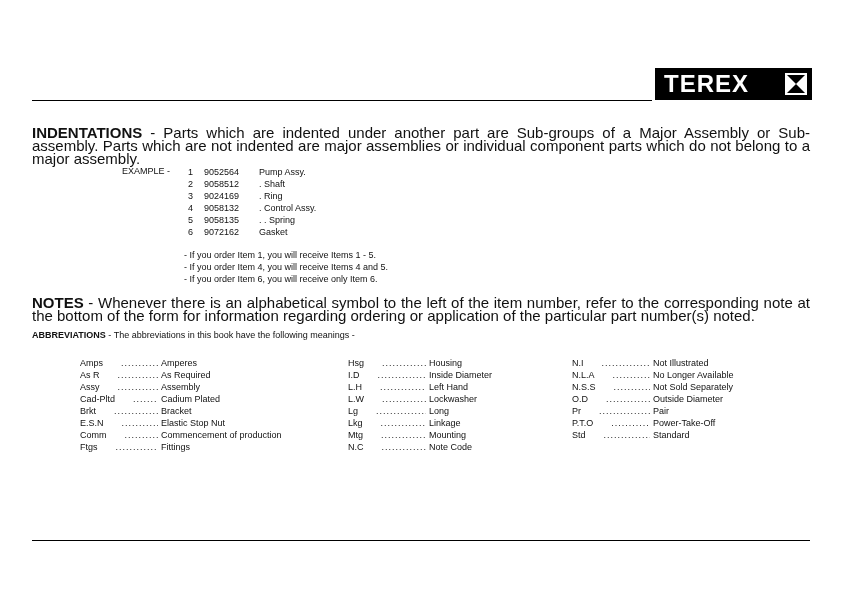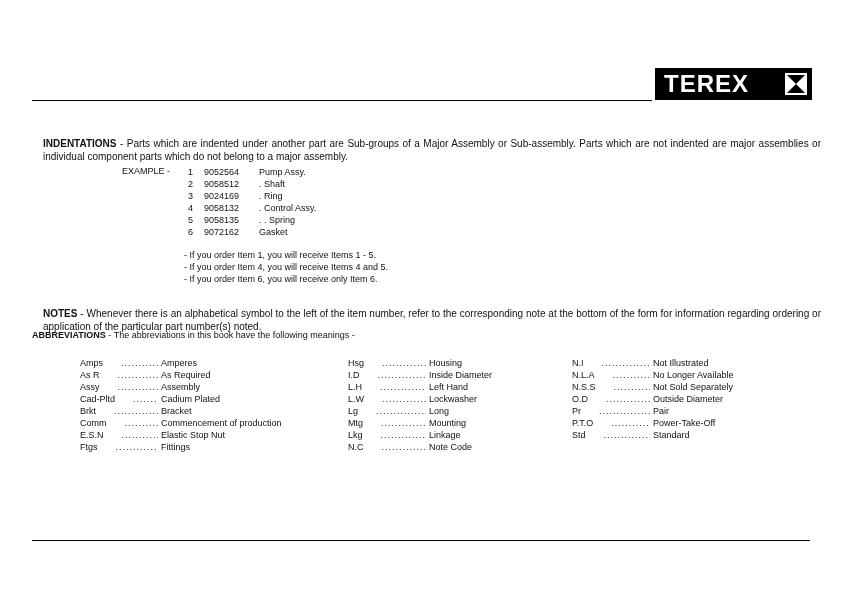--- a/index.html
+++ b/index.html
@@ -4,21 +4,21 @@
 <style>
   html,body{margin:0;padding:0;}
   body{width:842px;height:595px;background:#ffffff;}
   .page{position:relative;width:842px;height:595px;background:#fff;font-family:"Liberation Sans",sans-serif;color:#111;overflow:hidden;border-radius:18px;}
   .rule{position:absolute;background:#000;height:1px;}
   .rule-top{left:32px;top:100px;width:620px;}
   .rule-bottom{left:32px;top:540px;width:778px;}
   .logo{position:absolute;left:655px;top:68px;width:157px;height:32px;background:#000;display:flex;align-items:center;justify-content:space-between;padding:0 3px 0 9px;box-sizing:border-box;}
   .logo-text{color:#fff;font-weight:bold;font-size:24px;letter-spacing:1px;line-height:1;}
   .logo-emblem{width:26px;height:26px;display:block;}
-  .para{position:absolute;left:32px;width:778px;font-size:10px;line-height:13px;text-align:justify;margin:11px;}
+  .para{position:absolute;left:32px;width:778px;font-size:15px;line-height:13px;text-align:justify;margin:0;}
   #para-indentations{top:126px;}
   #para-notes{top:296px;}
   #abbr-intro{position:absolute;left:32px;top:330px;font-size:9px;margin:0;}
   .b{font-weight:bold;}
   .example-label{position:absolute;left:122px;top:166px;font-size:9px;text-align:right;}
   .example-table{position:absolute;left:188px;top:166px;font-size:9px;line-height:12px;}
   .ex-row{display:flex;white-space:nowrap;}
   .ex-item{width:16px;}
   .ex-part{width:55px;}
   .order-notes{position:absolute;left:184px;top:249px;font-size:9px;line-height:12px;}
@@ -131,34 +131,34 @@
         </div>
       <div class="abbr-row">
           <span class="akey">
             <span>Brkt</span>
             <span class="dots"></span>
           </span>
           <span class="aval">Bracket</span>
         </div>
       <div class="abbr-row">
           <span class="akey">
+            <span>E.S.N</span>
+            <span class="dots"></span>
+          </span>
+          <span class="aval">Elastic Stop Nut</span>
+        </div>
+      <div class="abbr-row">
+          <span class="akey">
             <span>Comm</span>
             <span class="dots"></span>
           </span>
           <span class="aval">Commencement of production</span>
         </div>
       <div class="abbr-row">
           <span class="akey">
-            <span>E.S.N</span>
-            <span class="dots"></span>
-          </span>
-          <span class="aval">Elastic Stop Nut</span>
-        </div>
-      <div class="abbr-row">
-          <span class="akey">
             <span>Ftgs</span>
             <span class="dots"></span>
           </span>
           <span class="aval">Fittings</span>
         </div>
     </div>
 
     <div class="col-2">
       <div class="abbr-row">
           <span class="akey">
@@ -190,34 +190,34 @@
         </div>
       <div class="abbr-row">
           <span class="akey">
             <span>Lg</span>
             <span class="dots"></span>
           </span>
           <span class="aval">Long</span>
         </div>
       <div class="abbr-row">
           <span class="akey">
+            <span>Lkg</span>
+            <span class="dots"></span>
+          </span>
+          <span class="aval">Linkage</span>
+        </div>
+      <div class="abbr-row">
+          <span class="akey">
             <span>Mtg</span>
             <span class="dots"></span>
           </span>
           <span class="aval">Mounting</span>
         </div>
       <div class="abbr-row">
           <span class="akey">
-            <span>Lkg</span>
-            <span class="dots"></span>
-          </span>
-          <span class="aval">Linkage</span>
-        </div>
-      <div class="abbr-row">
-          <span class="akey">
             <span>N.C</span>
             <span class="dots"></span>
           </span>
           <span class="aval">Note Code</span>
         </div>
     </div>
 
     <div class="col-3">
       <div class="abbr-row">
           <span class="akey">

